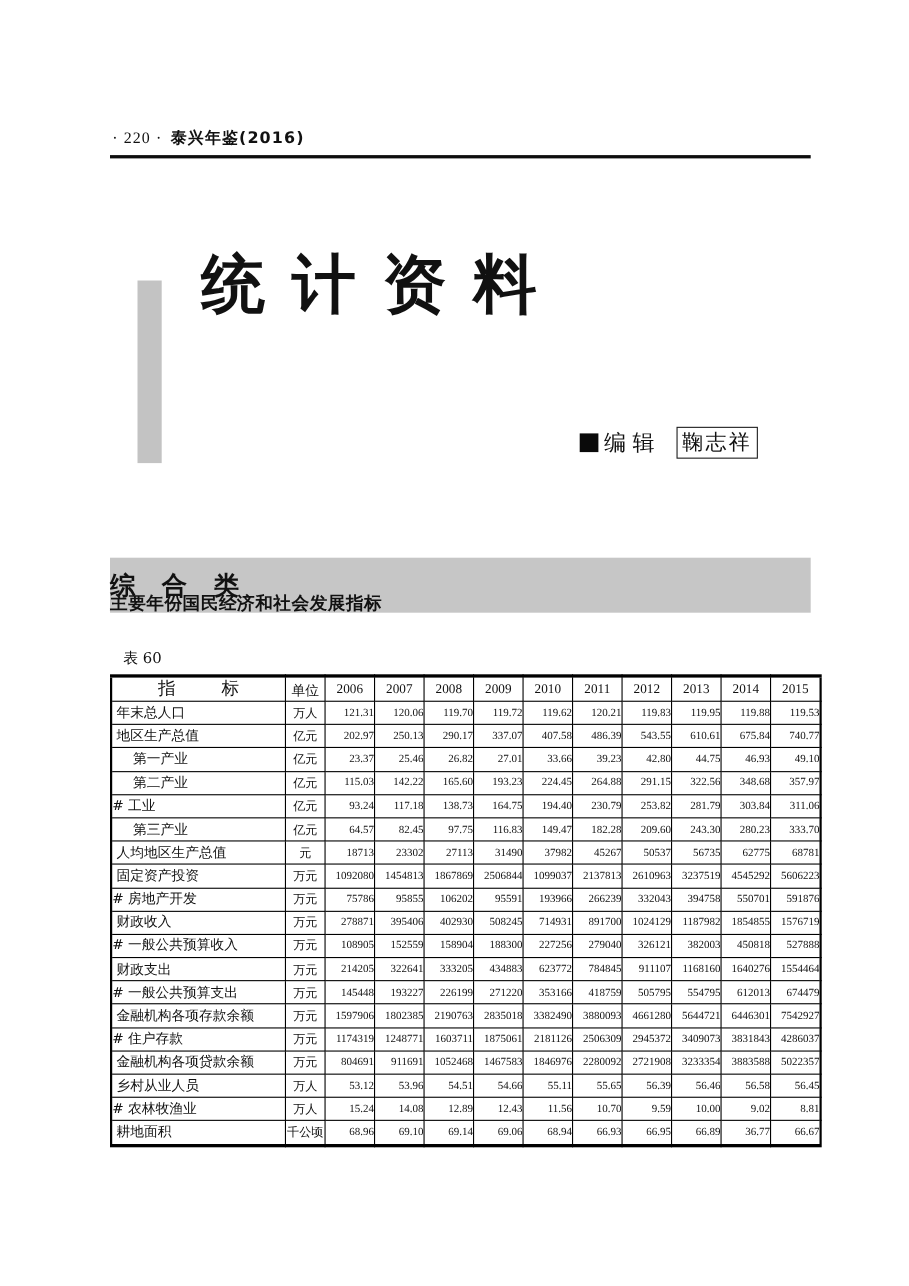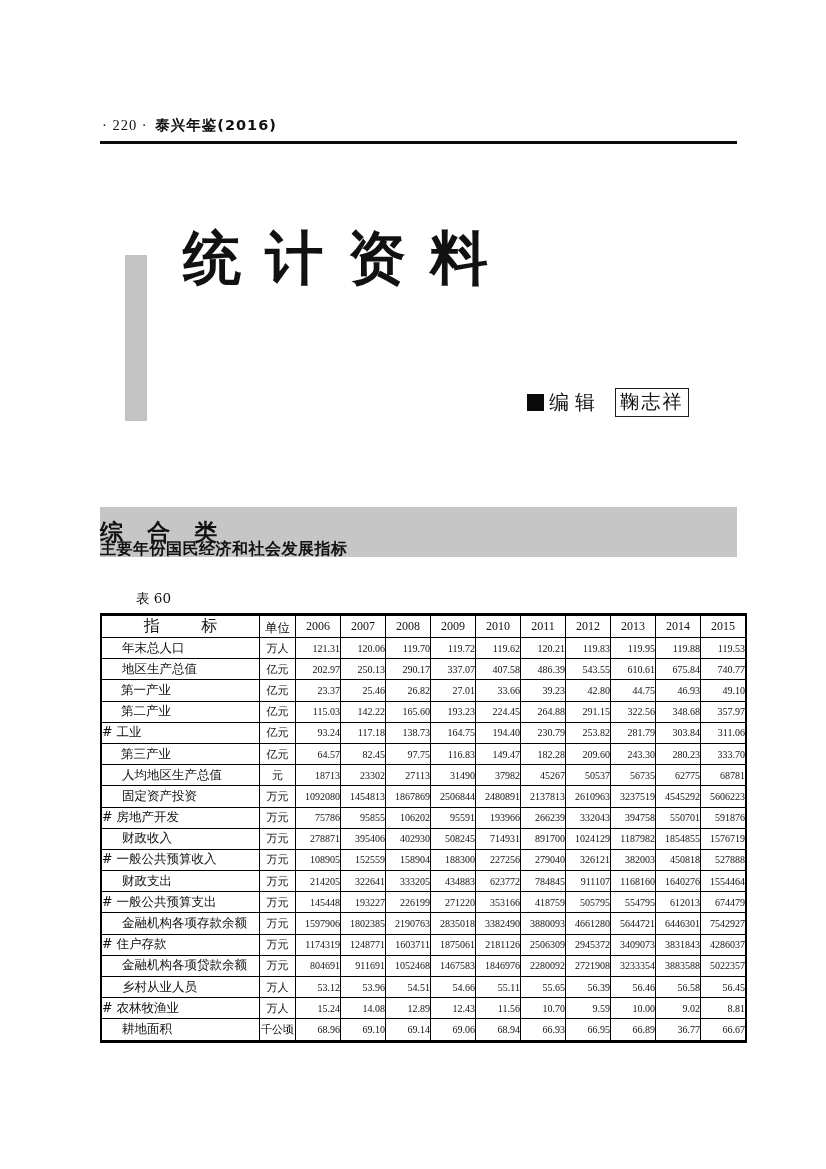--- a/index.html
+++ b/index.html
@@ -70,21 +70,21 @@
 
   
   .tbl-caption {
     position: absolute; left: 100px; top: 539px; width: 637px;
     text-align: left; font-size: 16px; font-weight: bold;
     font-family: "DejaVu Sans", "Liberation Sans", sans-serif;
     letter-spacing: 0.5px;
   }
   .tbl-no {
     position: absolute; left: 112px; top: 590px;
-    font-size: 13.5px; font-family: "DejaVu Serif", "Liberation Serif", serif; margin-left: 24px;
+    font-size: 13.5px; font-family: "DejaVu Serif", "Liberation Serif", serif;
   }
 
   
   table.indicators {
     position: absolute; left: 100px; top: 613px;
     width: 637px; border-collapse: collapse; table-layout: fixed;
     border: 2px solid #000; border-top-width: 3px; border-bottom-width: 3px;
   }
   table.indicators th, table.indicators td {
     border: 1.4px solid #000;
@@ -97,21 +97,21 @@
     font-size: 16px; font-weight: normal; letter-spacing: 2.6em; margin-right: -2.6em;
   }
   th.col-year {
     font-size: 12px; font-weight: normal; 
     font-family: "Liberation Serif", serif;
   }
   td.cell-ind {
     font-size: 12.5px; text-align: left;
     font-family: "DejaVu Serif", "Liberation Serif", serif;
   }
-  td.cell-ind.indent-0 { padding-left: 20px; }
+  td.cell-ind.indent-0 { padding-left: 4px; }
   td.cell-ind.indent-1 { padding-left: 19px; }
   td.cell-ind.indent-2 { }
   td.cell-unit {
     font-size: 11px; text-align: center; letter-spacing: 0;
     font-family: "DejaVu Serif", "Liberation Serif", serif;
   }
   td.cell-val {
     font-size: 10px; text-align: right; padding-right: 4px;
     font-family: "Liberation Serif", serif;
   }
@@ -261,21 +261,21 @@
         <td class="cell-val">62775</td>
         <td class="cell-val">68781</td>
       </tr>
       <tr>
         <td class="cell-ind indent-0">固定资产投资</td>
         <td class="cell-unit">万元</td>
         <td class="cell-val">1092080</td>
         <td class="cell-val">1454813</td>
         <td class="cell-val">1867869</td>
         <td class="cell-val">2506844</td>
-        <td class="cell-val">2480891</td>
+        <td class="cell-val">1099037</td>
         <td class="cell-val">2137813</td>
         <td class="cell-val">2610963</td>
         <td class="cell-val">3237519</td>
         <td class="cell-val">4545292</td>
         <td class="cell-val">5606223</td>
       </tr>
       <tr>
         <td class="cell-ind indent-2"># 房地产开发</td>
         <td class="cell-unit">万元</td>
         <td class="cell-val">75786</td>

